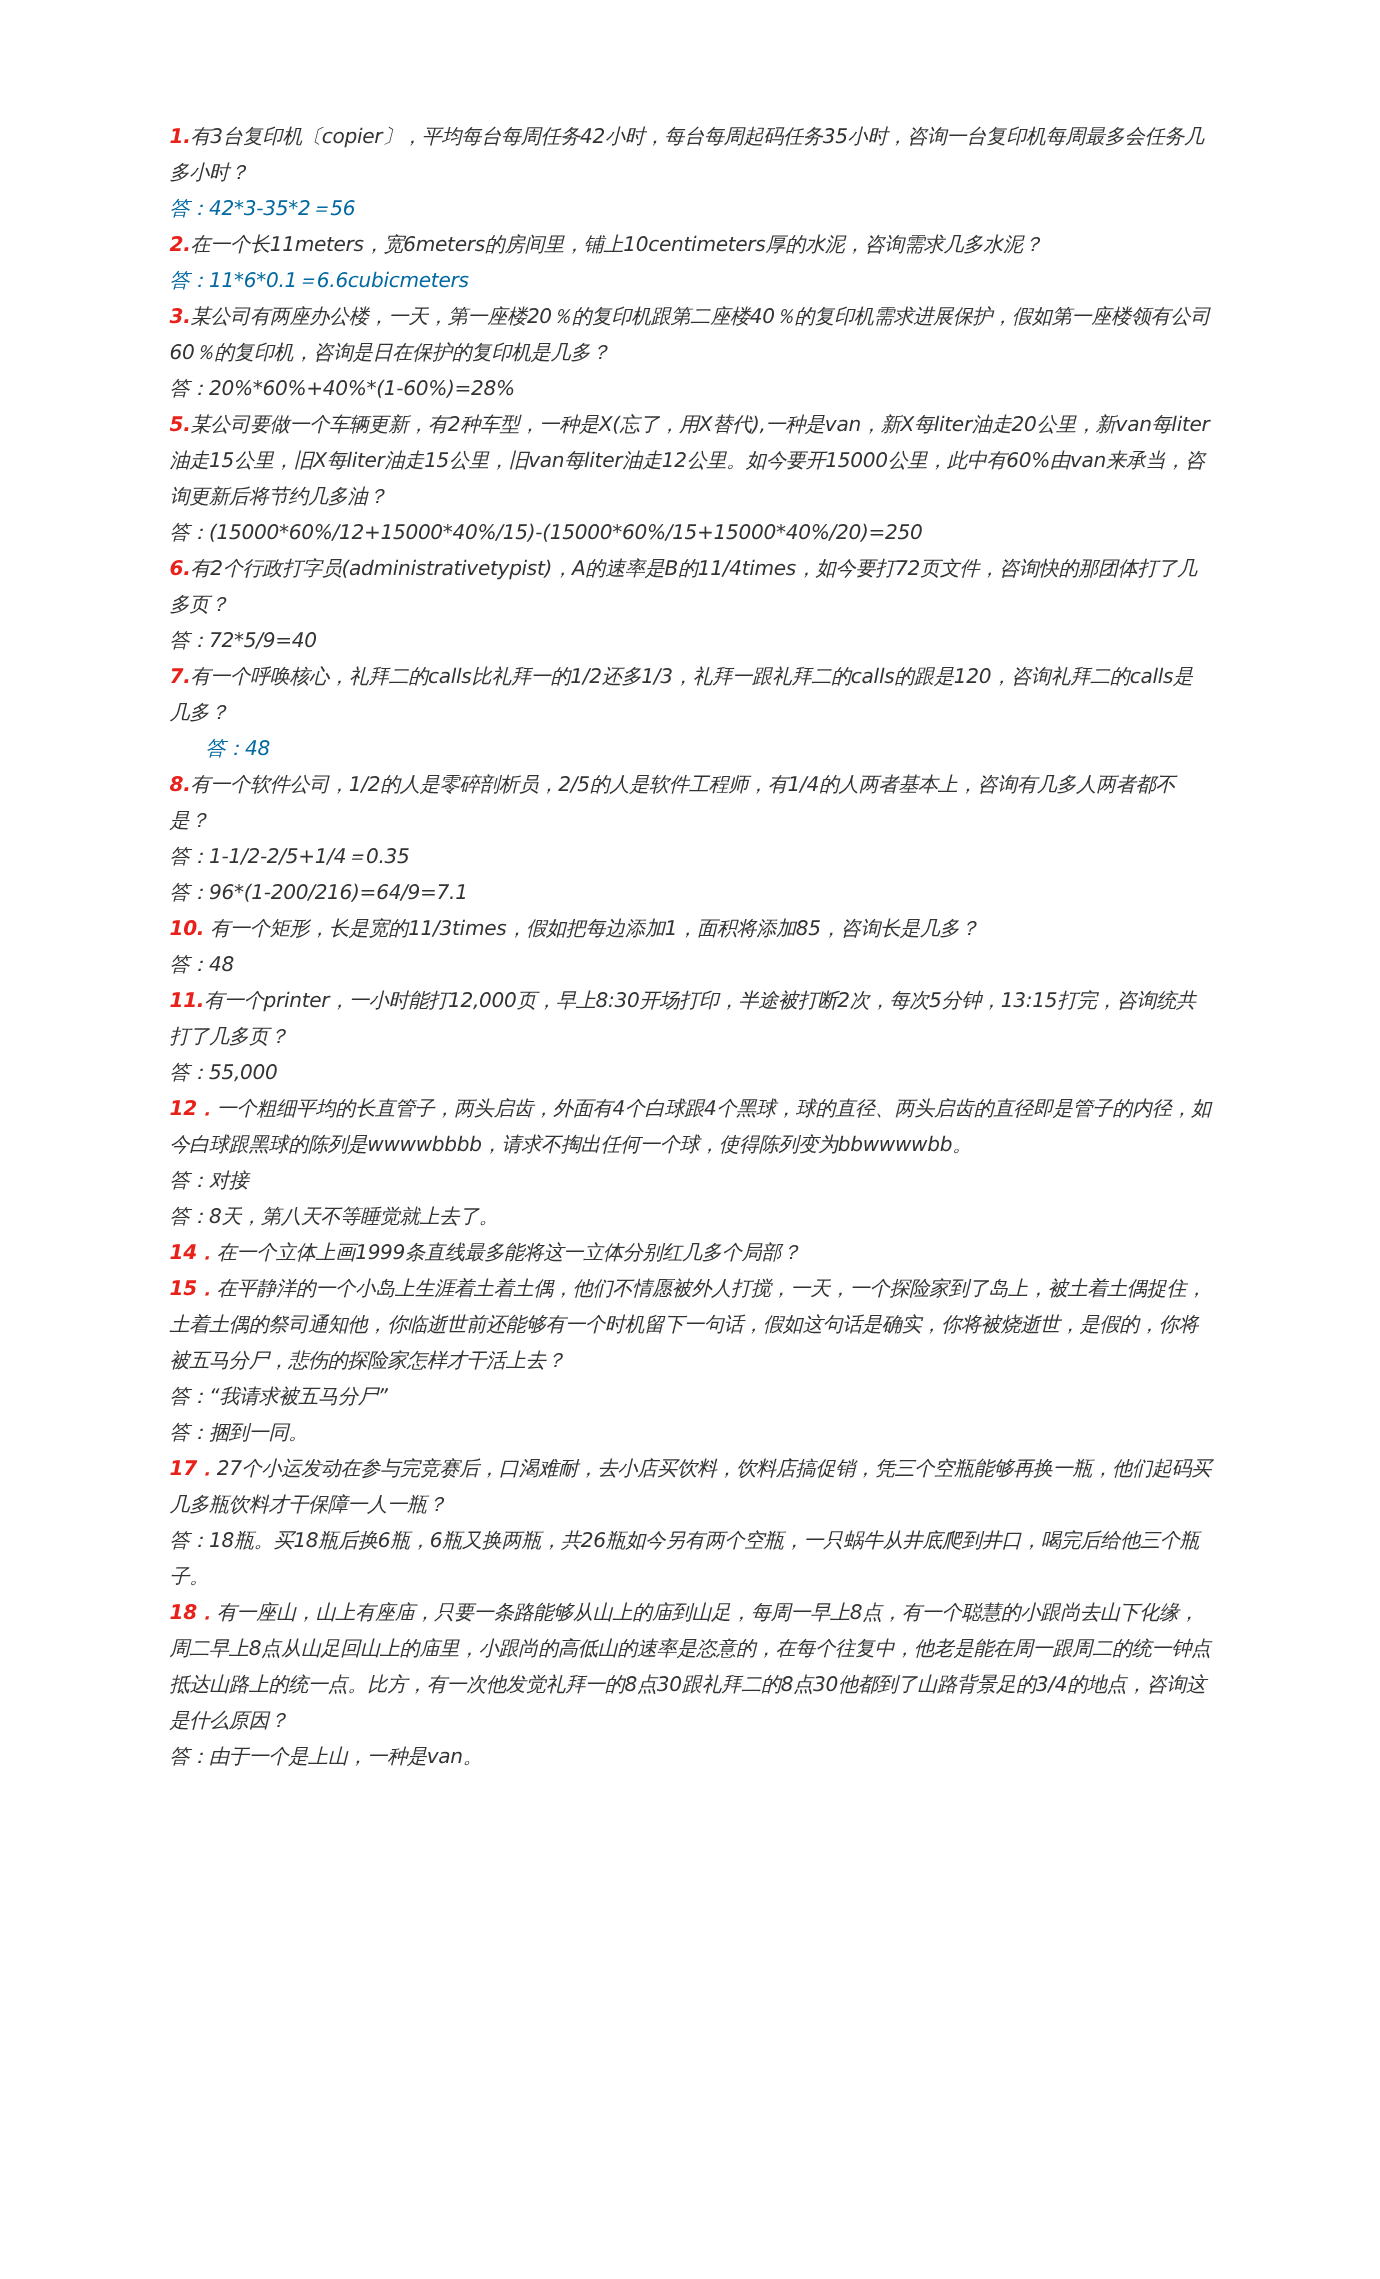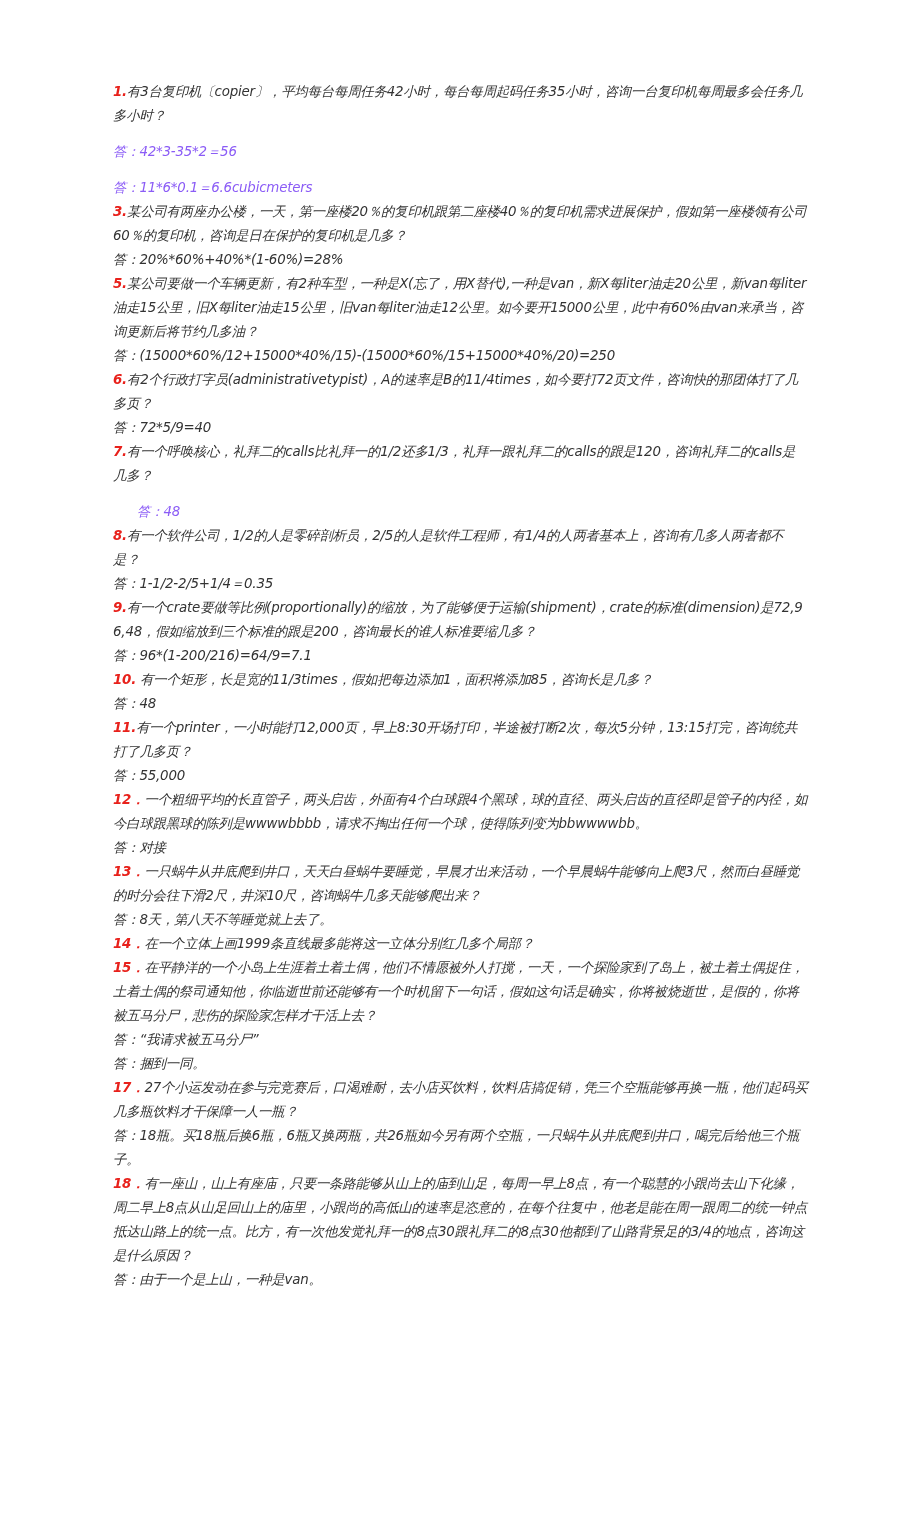--- a/index.html
+++ b/index.html
@@ -10,61 +10,60 @@
       top: 80px;
       width: 695px;
       font-family: "DejaVu Sans", "Liberation Sans", sans-serif;
       font-size: 13.4px;
       line-height: 24px;
       color: #333333;
       letter-spacing: -0.2px;
     }
     .q, .a { margin: 0; padding: 0; word-break: break-all; font-style: italic; }
     .num { color: #e8211b; font-weight: bold; }
-    .a.red { color: #8b5cf6; margin-top: 12px; }
+    .a.red { color: #0369a1; }
     .a.indent { padding-left: 24px; }
   </style>
 </head>
 <body>
 
 <div class="page">
   <p class="q"><span class="num">1.</span><span>有3台复印机〔copier〕，平均每台每周任务42小时，每台每周起码任务35小时，咨询一台复印机每周最多会任务几多小时？</span></p>
   <p class="a red">答：42*3-35*2＝56</p>
 
+  <p class="q"><span class="num">2.</span><span>在一个长11meters，宽6meters的房间里，铺上10centimeters厚的水泥，咨询需求几多水泥？</span></p>
   <p class="a red">答：11*6*0.1＝6.6cubicmeters</p>
 
   <p class="q"><span class="num">3.</span><span>某公司有两座办公楼，一天，第一座楼20％的复印机跟第二座楼40％的复印机需求进展保护，假如第一座楼领有公司60％的复印机，咨询是日在保护的复印机是几多？</span></p>
   <p class="a">答：20%*60%+40%*(1-60%)=28%</p>
 
 
   <p class="q"><span class="num">5.</span><span>某公司要做一个车辆更新，有2种车型，一种是X(忘了，用X替代),一种是van，新X每liter油走20公里，新van每liter油走15公里，旧X每liter油走15公里，旧van每liter油走12公里。如今要开15000公里，此中有60%由van来承当，咨询更新后将节约几多油？</span></p>
   <p class="a">答：(15000*60%/12+15000*40%/15)-(15000*60%/15+15000*40%/20)=250</p>
 
   <p class="q"><span class="num">6.</span><span>有2个行政打字员(administrativetypist)，A的速率是B的11/4times，如今要打72页文件，咨询快的那团体打了几多页？</span></p>
   <p class="a">答：72*5/9=40</p>
 
   <p class="q"><span class="num">7.</span><span>有一个呼唤核心，礼拜二的calls比礼拜一的1/2还多1/3，礼拜一跟礼拜二的calls的跟是120，咨询礼拜二的calls是几多？</span></p>
   <p class="a red indent">答：48</p>
 
   <p class="q"><span class="num">8.</span><span>有一个软件公司，1/2的人是零碎剖析员，2/5的人是软件工程师，有1/4的人两者基本上，咨询有几多人两者都不是？</span></p>
   <p class="a">答：1-1/2-2/5+1/4＝0.35</p>
 
-  <p class="q"><span class="num">9.</span><span>有一个crate要做等比例(proportionally)的缩放，为了能够便于运输(shipment)，crate的标准(dimension)是72,96,48，假如缩放到三个标准的跟是200，咨询最长的谁人标准要缩几多？</span></p>
   <p class="a">答：96*(1-200/216)=64/9=7.1</p>
 
   <p class="q"><span class="num">10.</span><span> 有一个矩形，长是宽的11/3times，假如把每边添加1，面积将添加85，咨询长是几多？</span></p>
   <p class="a">答：48</p>
 
   <p class="q"><span class="num">11.</span><span>有一个printer，一小时能打12,000页，早上8:30开场打印，半途被打断2次，每次5分钟，13:15打完，咨询统共打了几多页？</span></p>
   <p class="a">答：55,000</p>
 
   <p class="q"><span class="num">12．</span><span>一个粗细平均的长直管子，两头启齿，外面有4个白球跟4个黑球，球的直径、两头启齿的直径即是管子的内径，如今白球跟黑球的陈列是wwwwbbbb，请求不掏出任何一个球，使得陈列变为bbwwwwbb。</span></p>
   <p class="a">答：对接</p>
 
-  <p class="q"><span class="num">13．</span><span>一只蜗牛从井底爬到井口，天天白昼蜗牛要睡觉，早晨才出来活动，一个早晨蜗牛能够向上爬3尺，然而白昼睡觉的时分会往下滑2尺，井深10尺，咨询蜗牛几多天能够爬出来？</span></p>
   <p class="a">答：8天，第八天不等睡觉就上去了。</p>
 
   <p class="q"><span class="num">14．</span><span>在一个立体上画1999条直线最多能将这一立体分别红几多个局部？</span></p>
 
   <p class="q"><span class="num">15．</span><span>在平静洋的一个小岛上生涯着土着土偶，他们不情愿被外人打搅，一天，一个探险家到了岛上，被土着土偶捉住，土着土偶的祭司通知他，你临逝世前还能够有一个时机留下一句话，假如这句话是确实，你将被烧逝世，是假的，你将被五马分尸，悲伤的探险家怎样才干活上去？</span></p>
   <p class="a">答：“我请求被五马分尸”</p>
 
   <p class="a">答：捆到一同。</p>
 
   <p class="q"><span class="num">17．</span><span>27个小运发动在参与完竞赛后，口渴难耐，去小店买饮料，饮料店搞促销，凭三个空瓶能够再换一瓶，他们起码买几多瓶饮料才干保障一人一瓶？</span></p>

